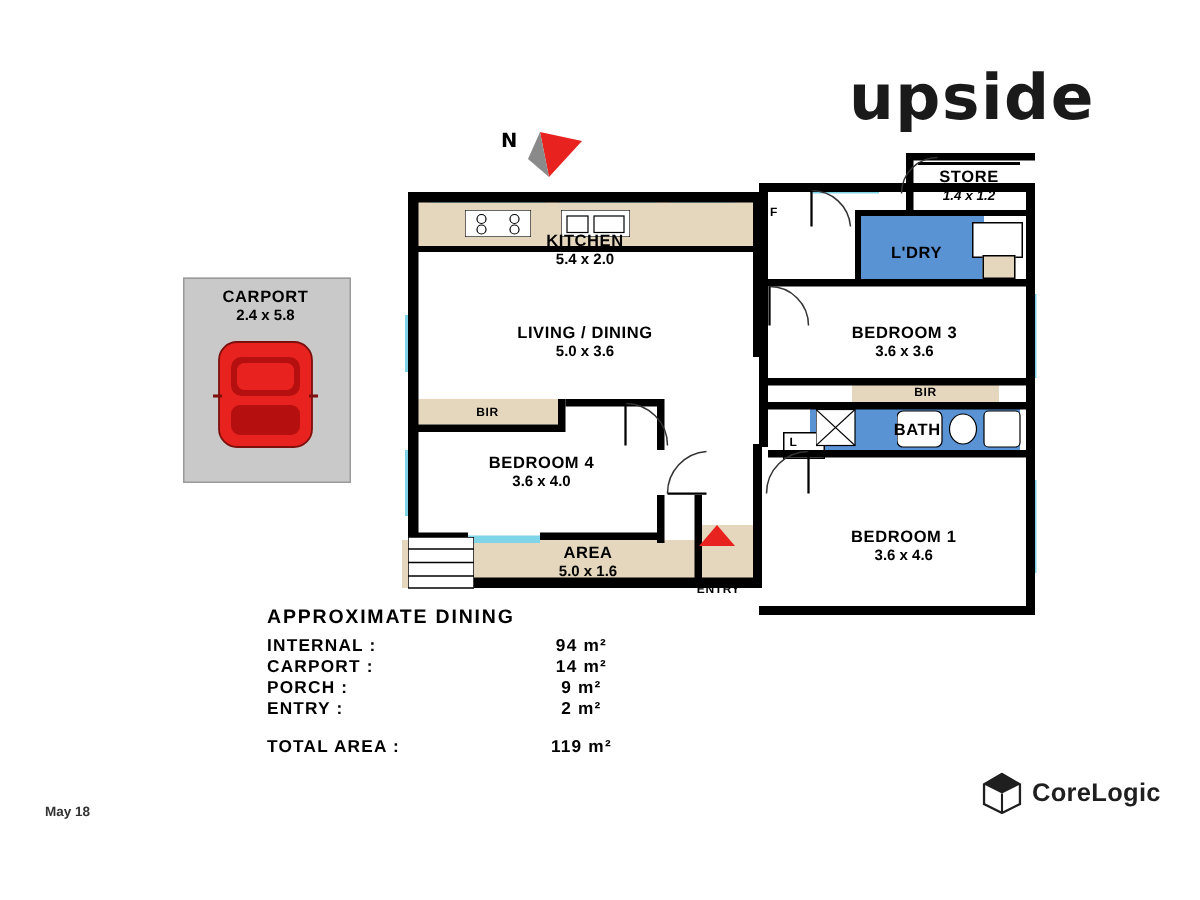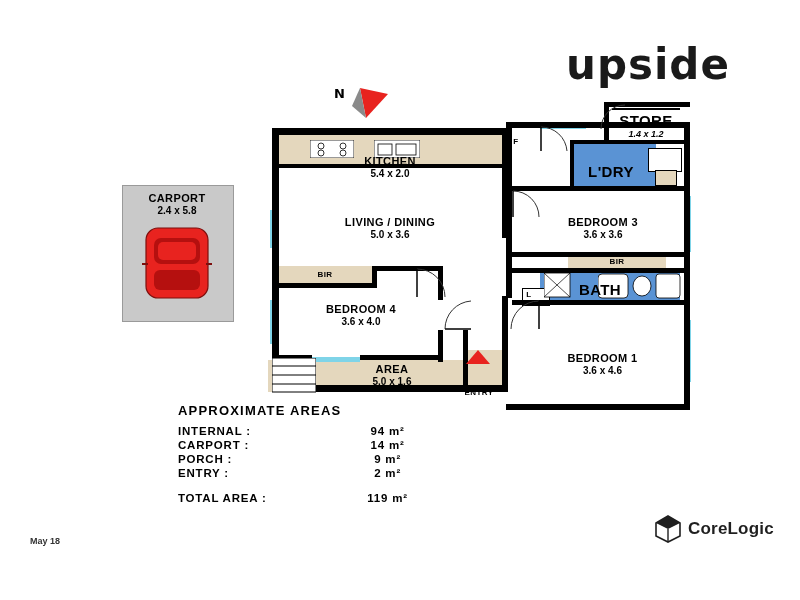--- a/index.html
+++ b/index.html
@@ -60,21 +60,21 @@
     display: block;
     font-size: 11px;
     font-weight: bold;
     letter-spacing: 0.4px;
   }
   .label .dm {
     display: block;
     font-size: 10px;
     font-weight: bold;
   }
-  .label.small .nm { font-size: 15px; }
+  .label.small .nm { font-size: 11px; }
   .label.small .dm { font-size: 9px; font-style: italic; }
   .label.tiny .nm { font-size: 8px; }
 
   
   .carport-box {
     position: absolute;
     left: 122px;
     top: 185px;
     width: 110px;
     height: 135px;
@@ -324,21 +324,21 @@
     <span class="nm">STORE</span>
     <span class="dm">1.4 x 1.2</span>
   </div>
   <div class="label" style="left:332px; top:363px; width:120px;">
     <span class="nm">AREA</span>
     <span class="dm">5.0 x 1.6</span>
   </div>
   <div class="label small" style="left:576px; top:163px; width:70px;">
     <span class="nm">L'DRY</span>
   </div>
-  <div class="label small" style="left:572px; top:281px; width:56px;">
+  <div class="label small" style="left:572px; top:281px; width:79px;">
     <span class="nm">BATH</span>
   </div>
   <div class="label tiny" style="left:452px; top:388px; width:54px;">
     <span class="nm">ENTRY</span>
   </div>
 
   <div class="label tiny" style="left:300px; top:270px; width:50px;">
     <span class="nm">BIR</span>
   </div>
   <div class="label tiny" style="left:592px; top:257px; width:50px;">
@@ -348,21 +348,21 @@
     <span class="nm">F</span>
   </div>
   <div class="label tiny" style="left:658px; top:174px; width:16px;">
     <span class="nm">S</span>
   </div>
   <div class="label tiny" style="left:521px; top:290px; width:16px;">
     <span class="nm">L</span>
   </div>
   <div style="position:absolute; left:655px; top:170px; width:20px; height:14px; border:1px solid #000; background:#e4d7bd;"></div>
 
-  <div class="areas-title">APPROXIMATE AREAS</div>
+  <div class="areas-title">APPROXIMATE DINING</div>
   <div class="areas">
     <table>
       <tbody>
           <tr>
         <td>INTERNAL  :</td>
         <td class="val">94 m²</td>
       </tr>
       <tr>
         <td>CARPORT   :</td>
         <td class="val">14 m²</td>

